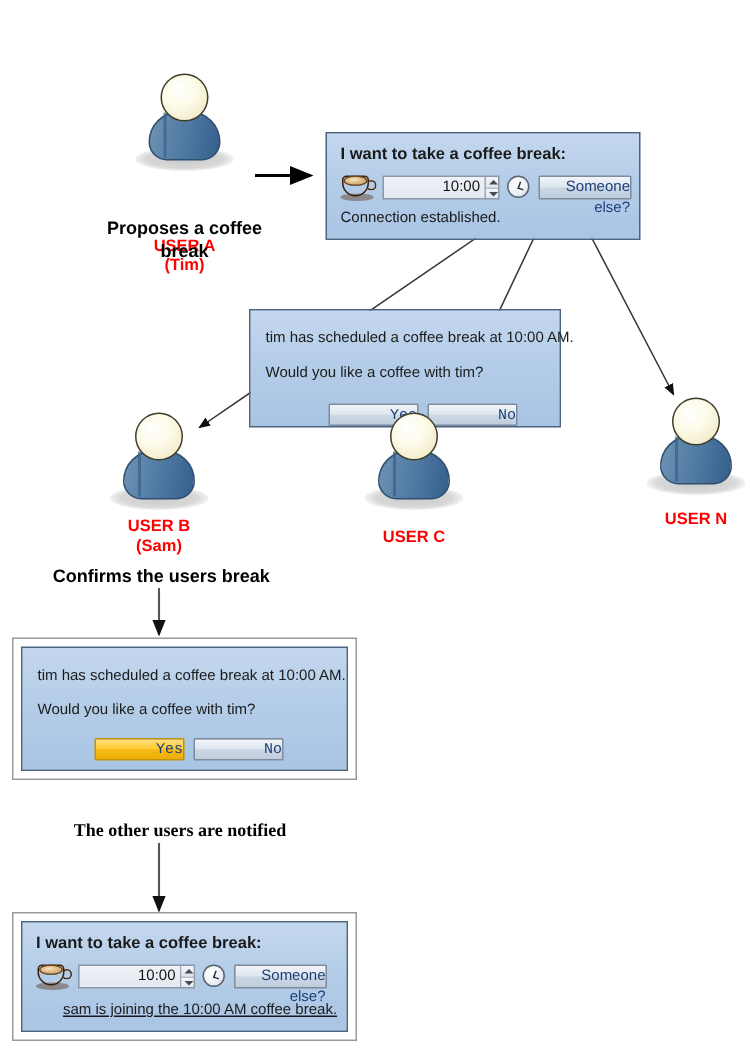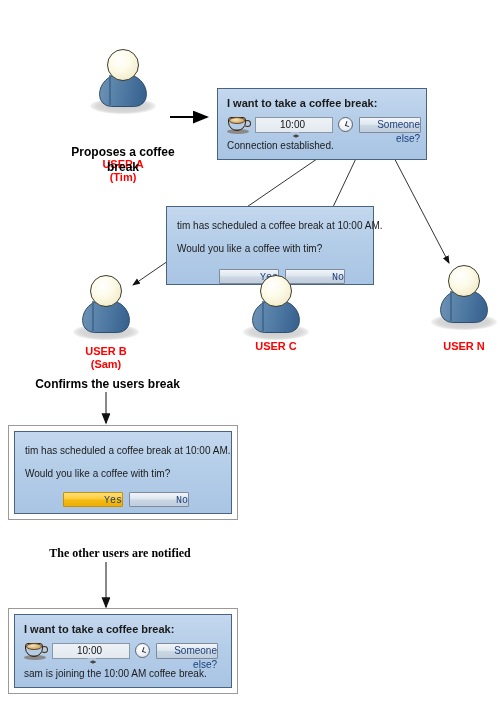--- a/index.html
+++ b/index.html
@@ -145,21 +145,20 @@
 
   
   .spin {
     position: absolute;
     height: 16px;
     box-sizing: border-box;
     border: 1px solid #8a97a6;
     background: linear-gradient(180deg, #eef2f7 0%, #e3e9f0 100%);
     display: flex;
     align-items: center;
-    flex-direction: column;
   }
   .spin .val {
     flex: 1;
     text-align: right;
     font-size: 10px;
     color: #111111;
     padding-right: 3px;
     line-height: 14px;
   }
   .spin .arrows {
@@ -303,21 +302,21 @@
 <div class="user-label" style="left:56px; top:345px; width:100px;">
   <div>USER B</div>
   <div>(Sam)</div>
 </div>
 
 <div class="avatar" style="left:239px; top:272px;">
   <div class="shadow"></div>
   <div class="body"></div>
   <div class="head"></div>
 </div>
-<div class="user-label" style="left:226px; top:340px; width:100px;">
+<div class="user-label" style="left:226px; top:352px; width:100px;">
   <div>USER C</div>
 </div>
 
 <div class="avatar" style="left:427px; top:262px;">
   <div class="shadow"></div>
   <div class="body"></div>
   <div class="head"></div>
 </div>
 <div class="user-label" style="left:414px; top:340px; width:100px;">
   <div>USER N</div>
@@ -352,15 +351,15 @@
       <div class="arrows">
           <span></span>
           <span></span>
         </div>
     </div>
 
     <div class="clock" style="left:120px; top:28px;"></div>
 
     <div class="btn" style="left:141px; top:28px; width:62px; height:16px;">Someone else?</div>
 
-    <div class="dlg-text" style="left:9px; top:53px;">sam is joining the 10:00 AM coffee break.</div>
+    <div class="dlg-text" style="left:27px; top:53px;text-decoration:underline;">sam is joining the 10:00 AM coffee break.</div>
   </div>
 </div>
 
 </body></html>

